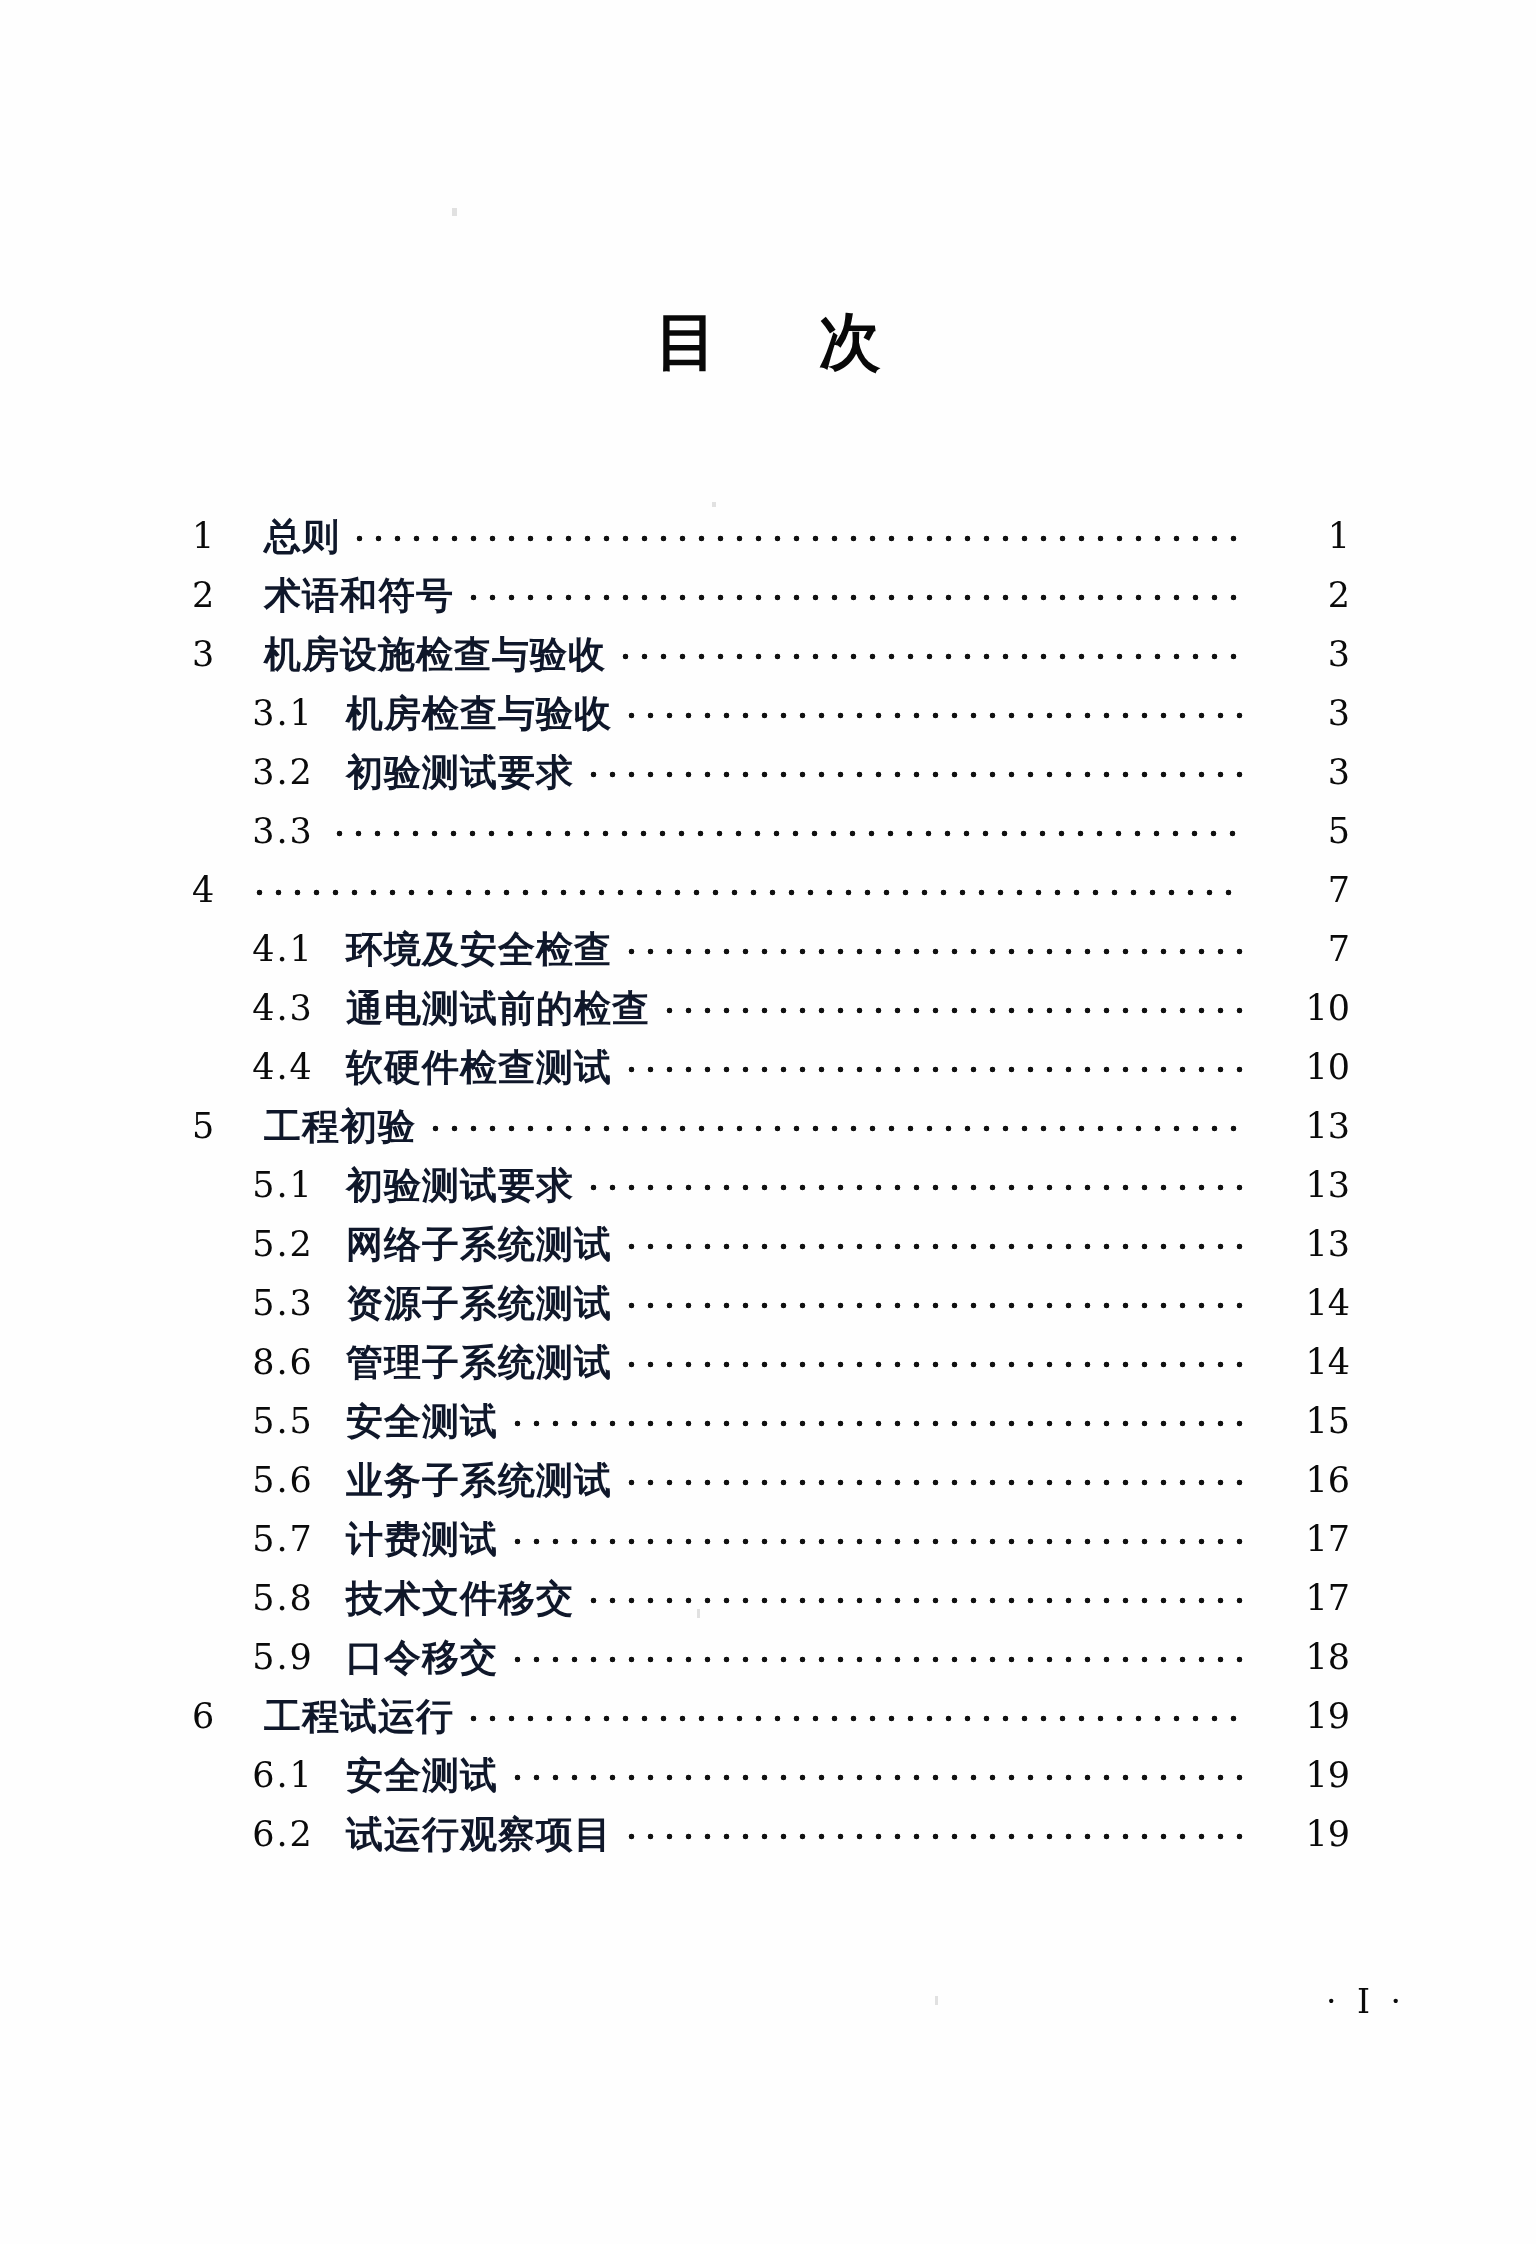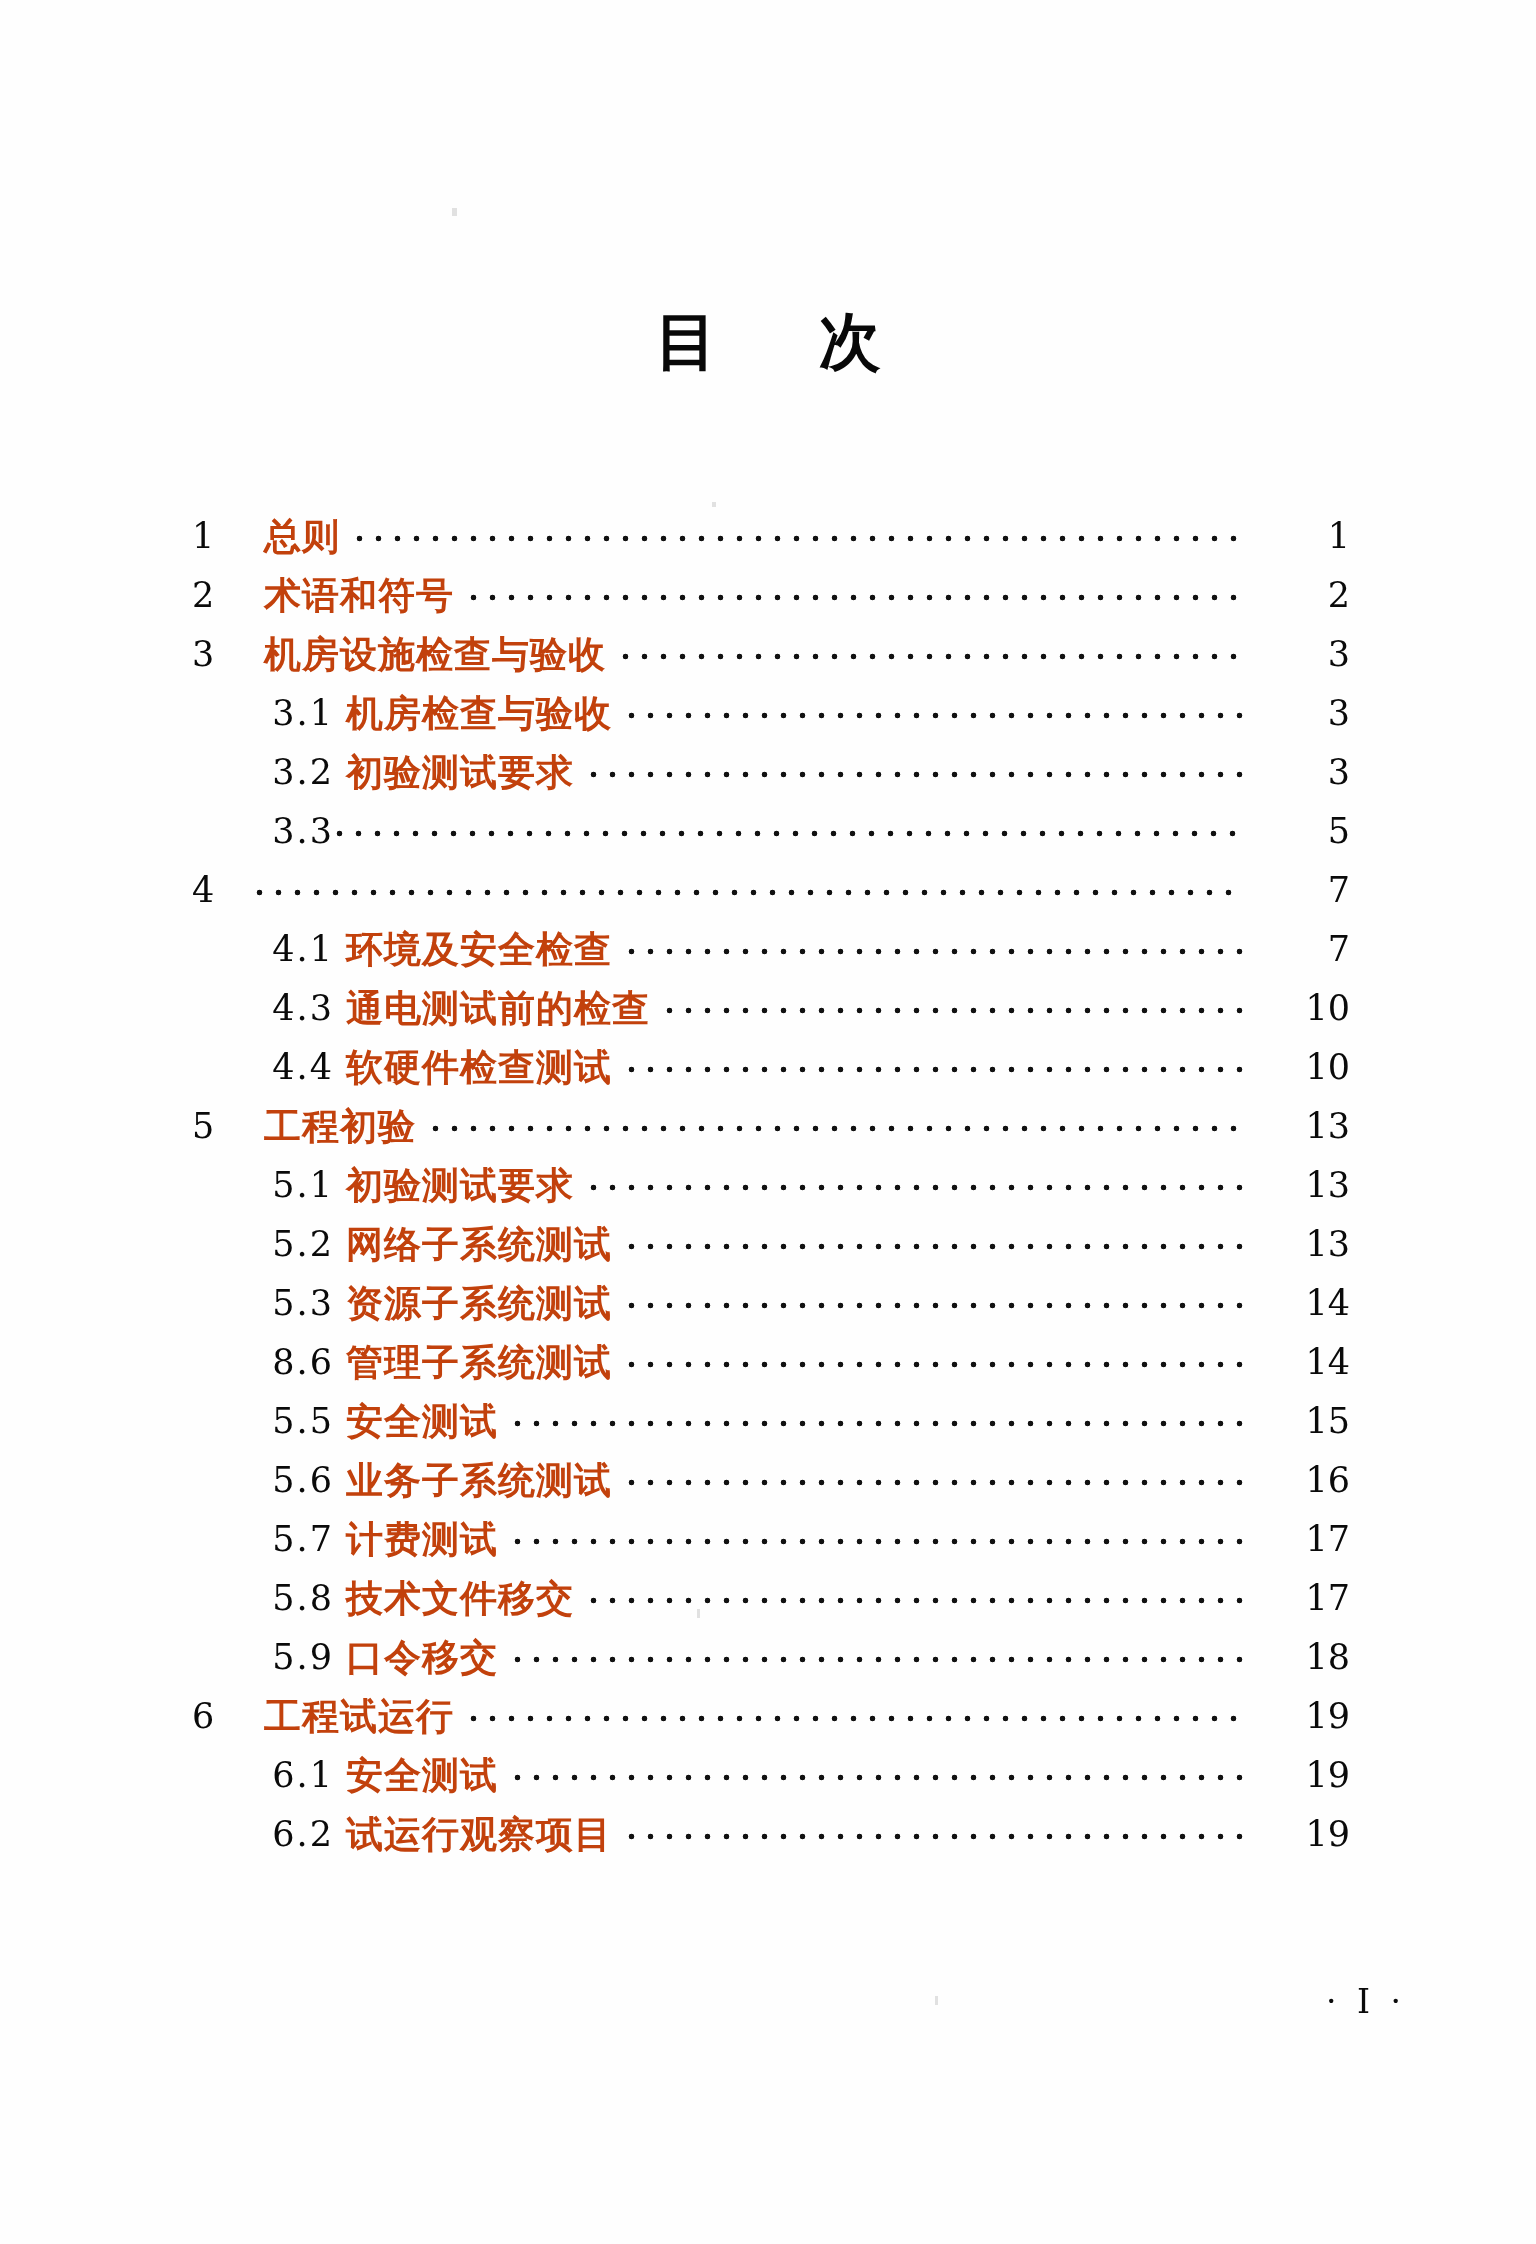--- a/index.html
+++ b/index.html
@@ -71,32 +71,32 @@
 
   
   .lvl1 .num {
     width: 62px;
     text-align: left;
     padding-left: 2px;
   }
   
   .lvl2 .num {
     width: 102px;
-    text-align: right;
+    text-align: center;
     padding-left: 42px;
     letter-spacing: 2px;
   }
 
   .label {
     font-family: "DejaVu Sans", "Liberation Sans", sans-serif;
     font-weight: 700;
     font-size: 37px;
     line-height: 41px;
     letter-spacing: 1px;
-    color: #c2410c;
+    color: #0f172a;
     flex: 0 0 auto;
     padding-right: 14px;
   }
   .lvl1 .label { padding-left: 10px; }
   .lvl2 .label { padding-left: 12px; }
 
   .leader {
     flex: 1 1 auto;
     overflow: hidden;
     height: 30px;

